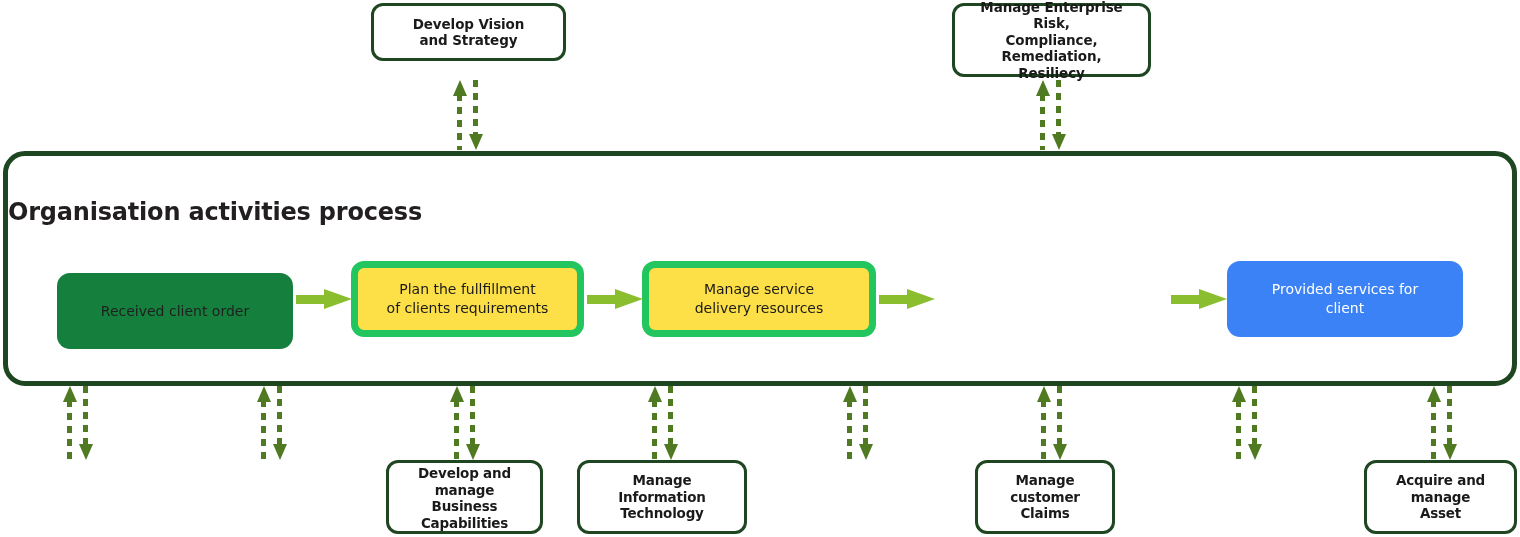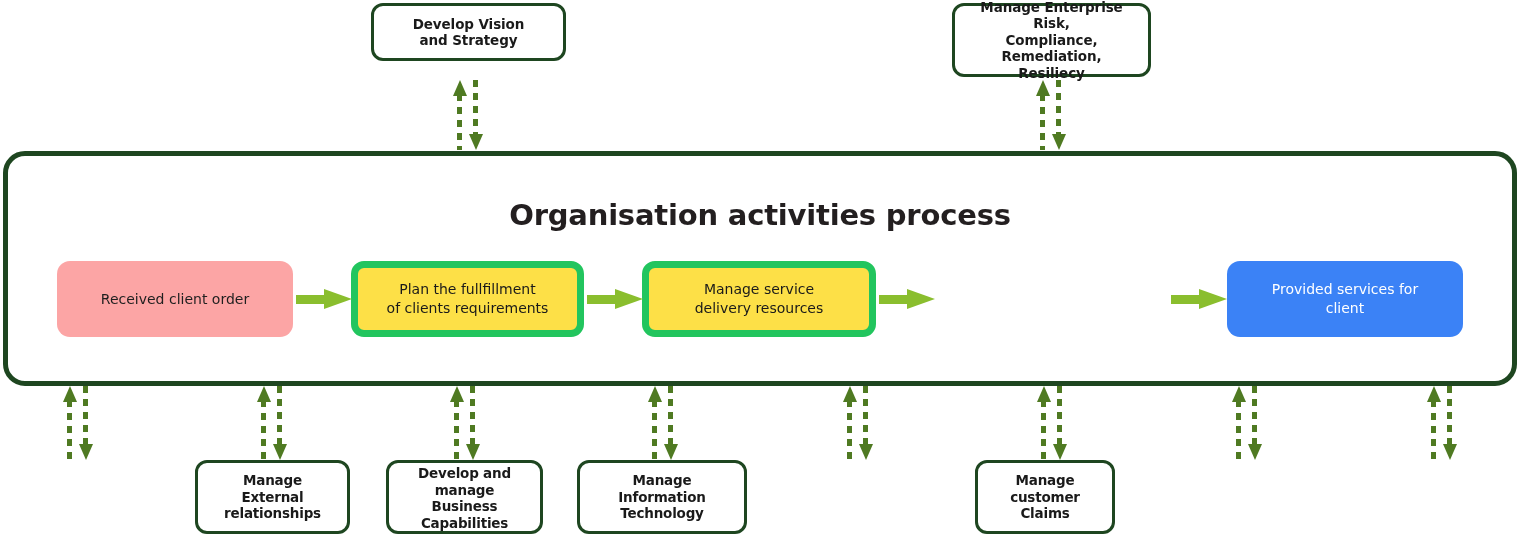--- a/index.html
+++ b/index.html
@@ -57,22 +57,21 @@
     box-sizing: border-box;
     background: #ffffff;
     border: 5px solid #1E4620;
     border-radius: 22px;
   }
   #process-title {
     position: absolute;
     left: 0;
     top: 42px;
     width: 100%;
-    text-align: center;
-    font-size: 29px;
+    font-size: 24px;
     font-weight: bold;
     color: #231f20;
     letter-spacing: -0.2px;
   }
 
   
   .chain-box {
     position: absolute;
     top: 261px;
     height: 76px;
@@ -84,23 +83,24 @@
     border-radius: 13px;
     font-size: 14px;
     line-height: 1.35;
   }
   .chain-plain {
     background: #fde047;
     border: 7px solid #22c55e;
     color: #1a1a1a;
   }
   .chain-start {
-    background: #fca5a5;
+    background: #15803d;
     border: none;
     color: #1f1f1f;
+    margin-top: 12px;
   }
   .chain-end {
     background: #3b82f6;
     border: none;
     color: #ffffff;
     font-weight: normal;
   }
 
   
   .flow-arrow {
@@ -272,30 +272,30 @@
     <span class="dline down" style="top:0px; height:60px;"></span>
     <span class="tip down"></span>
   </div>
   <div class="conn" style="left:1427px; top:386px; height:74px;">
     <span class="tip up"></span>
     <span class="dline up" style="top:14px; height:60px;"></span>
     <span class="dline down" style="top:0px; height:60px;"></span>
     <span class="tip down"></span>
   </div>
 
-  <div class="node node-outline bottom-box" style="left:195px; top:460px; width:155px; height:74px;">
-    <span class="node-label">Manage External
-relationships</span>
-  </div>
   <div class="node node-outline bottom-box" style="left:386px; top:460px; width:157px; height:74px;align-items:flex-end;">
     <span class="node-label">Develop and manage
 Business Capabilities</span>
   </div>
   <div class="node node-outline bottom-box" style="left:577px; top:460px; width:170px; height:74px;">
     <span class="node-label">Manage Information
 Technology</span>
   </div>
   <div class="node node-outline bottom-box" style="left:975px; top:460px; width:140px; height:74px;">
     <span class="node-label">Manage customer
 Claims</span>
   </div>
+  <div class="node node-outline bottom-box" style="left:1364px; top:460px; width:153px; height:74px;">
+    <span class="node-label">Acquire and manage
+Asset</span>
+  </div>
 
 </div>
 
 </body></html>

